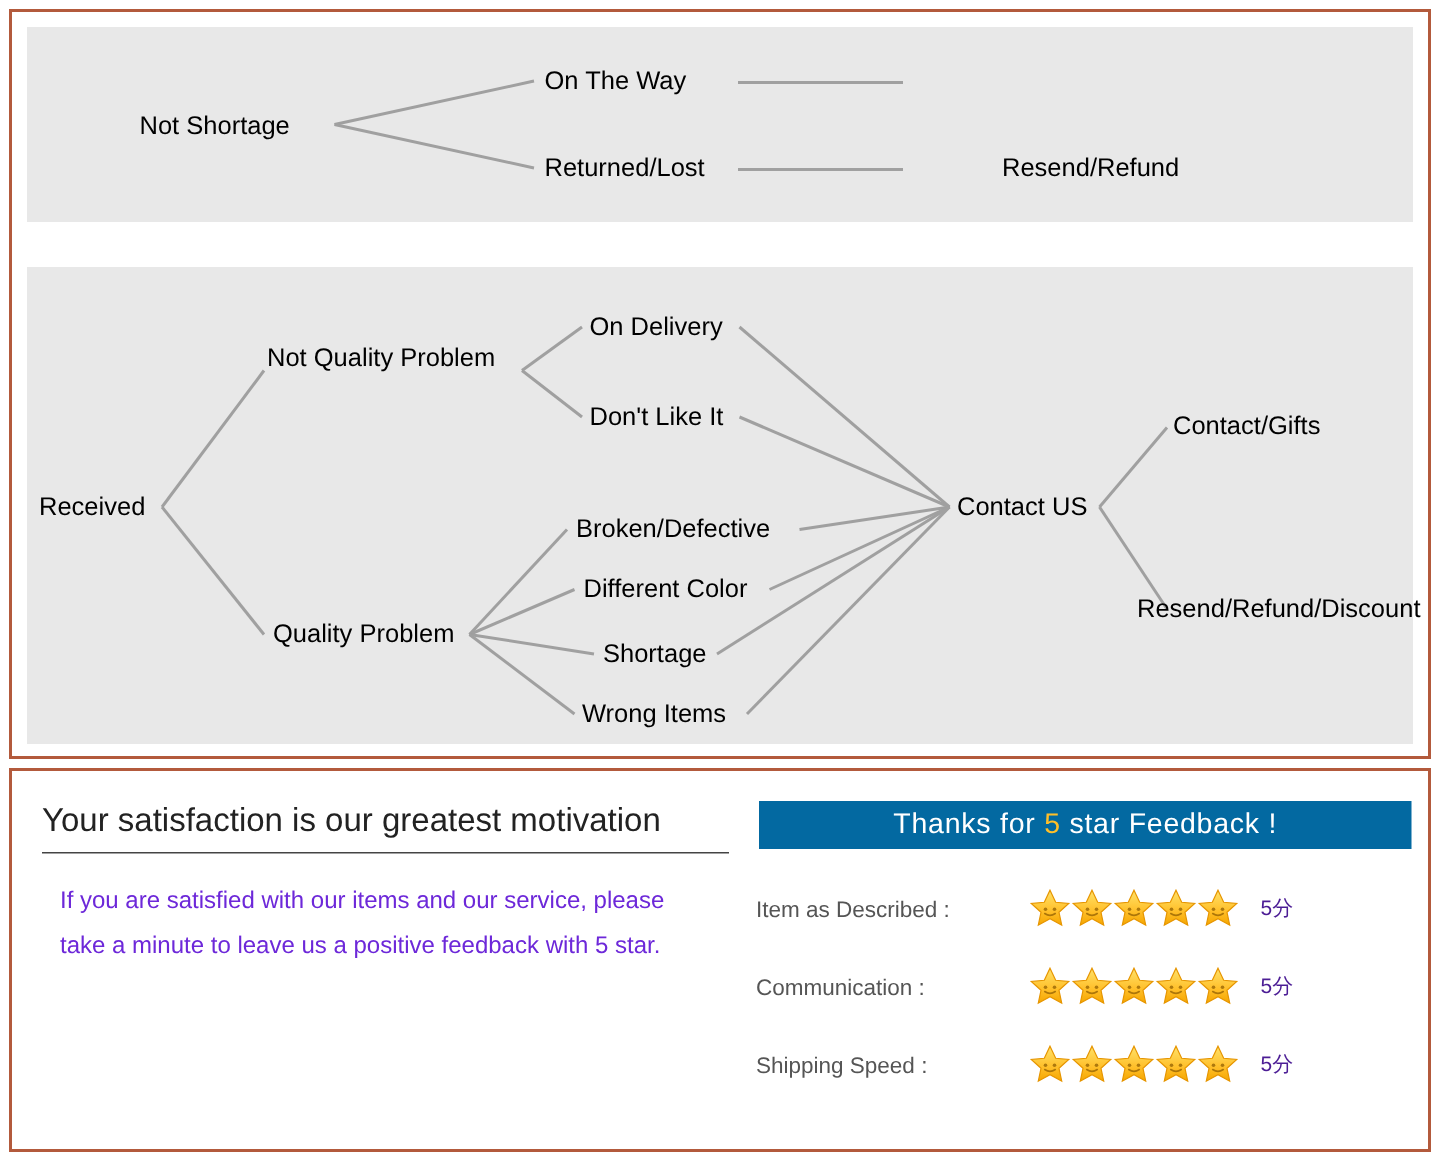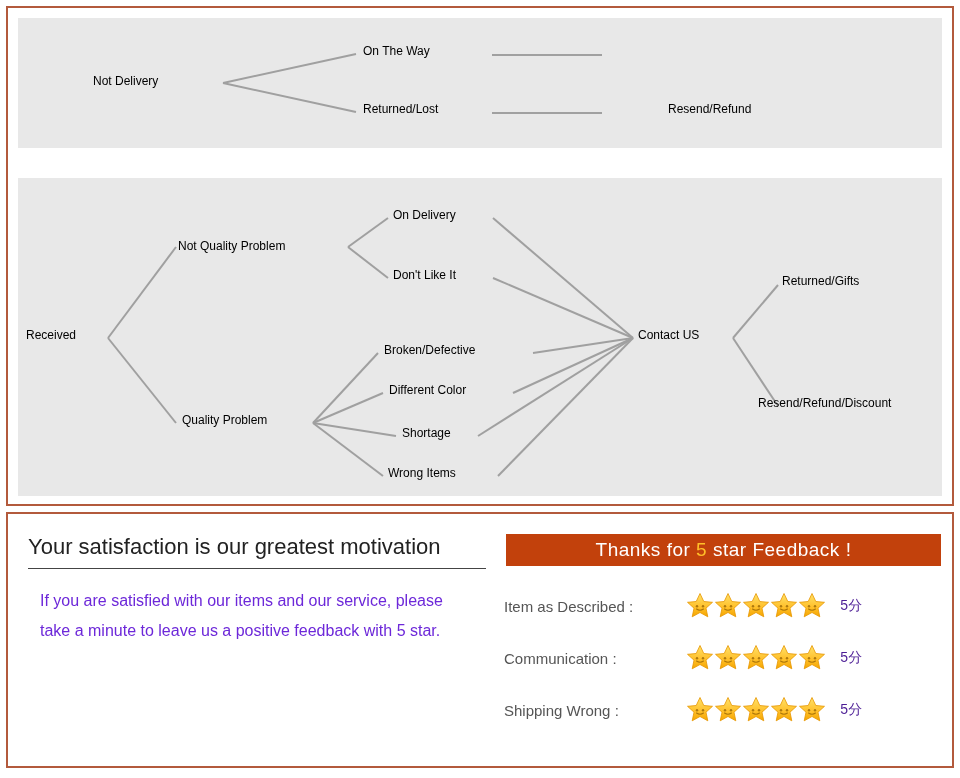--- a/index.html
+++ b/index.html
@@ -4,33 +4,33 @@
 <style>
   body{margin:0;padding:0;background:#fff;font-family:Arial,Helvetica,sans-serif;color:#000;font-size:16px}
   .page{width:960px;position:relative;margin:0}
 
   .panel{border:2px solid #b35a3c;margin:6px;position:relative;background:#fff;box-sizing:border-box}
   .top-panel{height:500px}
   .bottom-panel{height:256px}
 
   .gray-block{position:absolute;background:#e8e8e8}
 
-  .lbl{position:absolute;font-size:12px;white-space:nowrap}
+  .lbl{position:absolute;font-size:17px;white-space:nowrap}
 
   .connector{position:absolute;background:#a0a0a0;height:2px}
 
   .line{stroke:#a0a0a0;stroke-width:2;fill:none}
   svg.svg-layer{position:absolute;left:0;top:0;pointer-events:none}
 
   
   .satisfaction-title{position:absolute;left:20px;top:20px;font-size:22px;color:#222}
   .satisfaction-underline{position:absolute;left:20px;top:54px;width:458px;height:1px;background:#444}
   .satisfaction-body{position:absolute;left:32px;top:72px;width:430px;font-size:16px;color:#6d28d9;line-height:1.85}
 
-  .thanks-bar{position:absolute;left:498px;top:20px;width:435px;height:32px;background:#c2410c;color:#fff;font-size:19px;line-height:32px;text-align:center;letter-spacing:0.5px}
+  .thanks-bar{position:absolute;left:498px;top:20px;width:435px;height:32px;background:#0369a1;color:#fff;font-size:19px;line-height:32px;text-align:center;letter-spacing:0.5px}
   .thanks-bar .orange{color:#ffbf29}
 
   .rating-row{position:absolute;font-size:15px;color:#555}
   .rating-label{display:inline-block;width:170px;text-align:left;vertical-align:middle}
   .stars{display:inline-block;vertical-align:middle;margin-left:8px}
   .star{display:inline-block;width:28px;height:28px;vertical-align:middle}
   .star svg{width:28px;height:28px;display:block}
   .score-suffix{display:inline-block;vertical-align:middle;margin-left:10px;font-size:14px;color:#4c1d95}
 </style>
 </head>
@@ -41,21 +41,21 @@
   <div class="panel top-panel">
 
     <div class="gray-block" style="left:10px;top:10px;width:924px;height:130px"></div>
 
     <svg class="svg-layer" width="944" height="150">
 
       <line class="line" x1="215" y1="75" x2="348" y2="46"></line>
       <line class="line" x1="215" y1="75" x2="348" y2="104"></line>
     </svg>
 
-    <span class="lbl" style="left:85px;top:66px">Not Delivery</span>
+    <span class="lbl" style="left:85px;top:66px">Not Shortage</span>
 
     <span class="lbl" style="left:355px;top:36px">On The Way</span>
     <span class="lbl" style="left:355px;top:94px">Returned/Lost</span>
 
     <div class="connector" style="left:484px;top:46px;width:110px"></div>
     <div class="connector" style="left:484px;top:104px;width:110px"></div>
 
     <span class="lbl" style="left:660px;top:94px">Resend/Refund</span>
 
     <div class="gray-block" style="left:10px;top:170px;width:924px;height:318px"></div>
@@ -79,34 +79,34 @@
       <line class="line" x1="505" y1="215" x2="625" y2="160"></line>
       <line class="line" x1="470" y1="258" x2="625" y2="160"></line>
       <line class="line" x1="490" y1="298" x2="625" y2="160"></line>
 
       <line class="line" x1="725" y1="160" x2="770" y2="107"></line>
       <line class="line" x1="725" y1="160" x2="770" y2="228"></line>
     </svg>
 
     <span class="lbl" style="left:18px;top:320px">Received</span>
 
-    <span class="lbl" style="left:170px;top:231px">Not Quality Problem</span>
+    <span class="lbl" style="left:170px;top:221px">Not Quality Problem</span>
     <span class="lbl" style="left:174px;top:405px">Quality Problem</span>
 
     <span class="lbl" style="left:385px;top:200px">On Delivery</span>
     <span class="lbl" style="left:385px;top:260px">Don't Like It</span>
 
     <span class="lbl" style="left:376px;top:335px">Broken/Defective</span>
     <span class="lbl" style="left:381px;top:375px">Different Color</span>
     <span class="lbl" style="left:394px;top:418px">Shortage</span>
     <span class="lbl" style="left:380px;top:458px">Wrong Items</span>
 
     <span class="lbl" style="left:630px;top:320px">Contact US</span>
 
-    <span class="lbl" style="left:774px;top:266px">Returned/Gifts</span>
+    <span class="lbl" style="left:774px;top:266px">Contact/Gifts</span>
     <span class="lbl" style="left:750px;top:388px">Resend/Refund/Discount</span>
 
   </div>
 
   <div class="panel bottom-panel">
     <div class="satisfaction-title">Your satisfaction is our greatest motivation</div>
     <div class="satisfaction-underline"></div>
     <div class="satisfaction-body">If you are satisfied with our items and our service, please take a minute to leave us a positive feedback with 5 star.</div>
 
     <div class="thanks-bar">
@@ -237,21 +237,21 @@
   </linearGradient>
               </defs>
   <polygon fill="url(#g)" stroke="#e69500" stroke-width="0.8" points="14,1.5 17.8,9.5 26.5,10.3 20,16.2 21.8,24.8 14,20.5 6.2,24.8 8,16.2 1.5,10.3 10.2,9.5"></polygon>
   <circle cx="11" cy="14.2" r="1.2" fill="#8a5a00" opacity="0.7"></circle>
   <circle cx="17" cy="14.2" r="1.2" fill="#8a5a00" opacity="0.7"></circle>
   <path d="M10.5 17 Q14 19.5 17.5 17" stroke="#8a5a00" stroke-width="1.1" fill="none" opacity="0.7" stroke-linecap="round"></path>
 </svg></span></span>
       <span class="score-suffix">5分</span>
     </div>
     <div class="rating-row" style="left:496px;top:182px">
-      <span class="rating-label">Shipping Wrong :</span>
+      <span class="rating-label">Shipping Speed :</span>
       <span class="stars"><span class="star"><svg viewBox="0 0 28 28">
   <defs>
                 <linearGradient id="g" x1="0" y1="0" x2="0" y2="1">
     <stop offset="0%" stop-color="#ffe26a"></stop>
                   <stop offset="60%" stop-color="#ffbf29"></stop>
                   <stop offset="100%" stop-color="#f5a600"></stop>
   </linearGradient>
               </defs>
   <polygon fill="url(#g)" stroke="#e69500" stroke-width="0.8" points="14,1.5 17.8,9.5 26.5,10.3 20,16.2 21.8,24.8 14,20.5 6.2,24.8 8,16.2 1.5,10.3 10.2,9.5"></polygon>
   <circle cx="11" cy="14.2" r="1.2" fill="#8a5a00" opacity="0.7"></circle>

